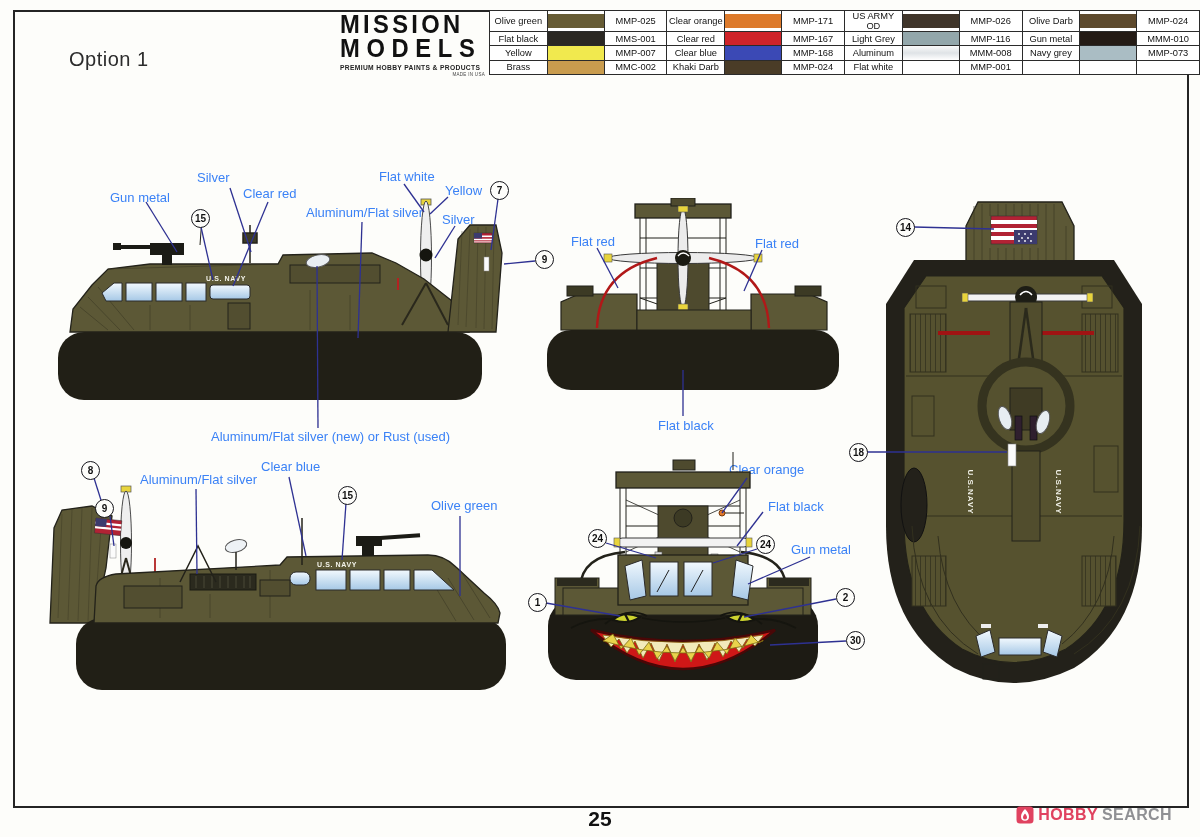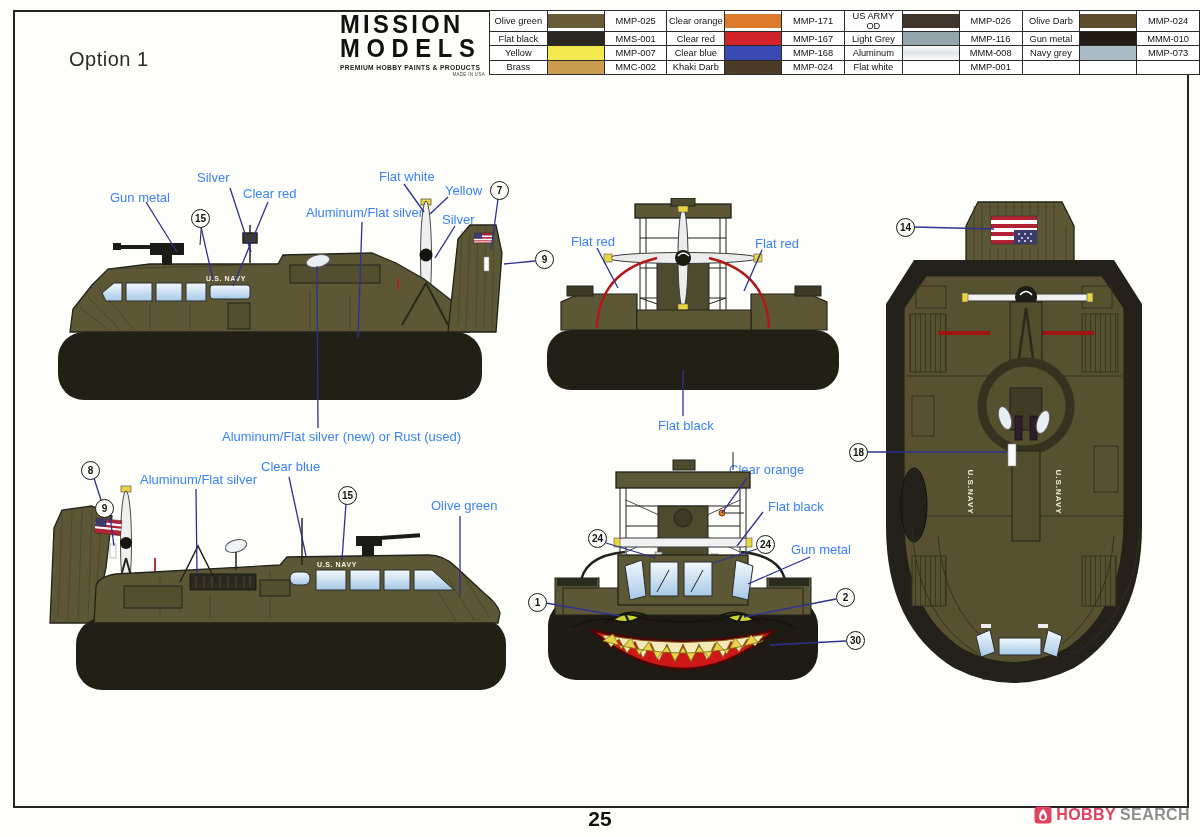--- a/index.html
+++ b/index.html
@@ -19,21 +19,21 @@
   td.sw div{width:56px;height:13.4px;}
   
   .lbl{position:absolute;color:#3b82f6;font-size:13px;white-space:nowrap;}
   .circ{position:absolute;width:17px;height:17px;border:1.4px solid #16161c;border-radius:50%;background:#fdfdfa;color:#111;
         font-size:10px;font-weight:600;display:flex;align-items:center;justify-content:center;z-index:6;}
   .view{position:absolute;z-index:2;}
   #leaders{position:absolute;left:0;top:0;z-index:5;pointer-events:none;}
   #leaders line{stroke:#2e3192;stroke-width:1.3;}
   
   #page-num{position:absolute;left:578px;top:807px;width:44px;text-align:center;font-size:21px;font-weight:700;color:#111;}
-  #hobby{position:absolute;right:10px;top:806px;display:flex;align-items:center;gap:4px;font-weight:700;font-size:16px;letter-spacing:0.4px;}
+  #hobby{position:absolute;right:28px;top:806px;display:flex;align-items:center;gap:4px;font-weight:700;font-size:16px;letter-spacing:0.4px;}
   #hobby .hb1{color:#e0425f;} #hobby .hb2{color:#8f9093;}
 </style>
 </head>
 <body>
 
 <div id="page">
   <div id="frame"></div>
   <div id="option">Option 1</div>
 
   <div class="mm-logo">
@@ -534,21 +534,21 @@
     <line x1="846" y1="641" x2="770" y2="645"></line>
   </svg>
 
   <div class="lbl" style="left:110px;top:190px;">Gun metal</div>
   <div class="lbl" style="left:197px;top:170px;">Silver</div>
   <div class="lbl" style="left:243px;top:186px;">Clear red</div>
   <div class="lbl" style="left:306px;top:205px;">Aluminum/Flat silver</div>
   <div class="lbl" style="left:379px;top:169px;">Flat white</div>
   <div class="lbl" style="left:445px;top:183px;">Yellow</div>
   <div class="lbl" style="left:442px;top:212px;">Silver</div>
-  <div class="lbl" style="left:222px;top:429px;">Aluminum/Flat silver (new) or Rust (used)</div>
+  <div class="lbl" style="left:211px;top:429px;">Aluminum/Flat silver (new) or Rust (used)</div>
   <div class="lbl" style="left:571px;top:234px;">Flat red</div>
   <div class="lbl" style="left:755px;top:236px;">Flat red</div>
   <div class="lbl" style="left:658px;top:418px;">Flat black</div>
   <div class="lbl" style="left:140px;top:472px;">Aluminum/Flat silver</div>
   <div class="lbl" style="left:261px;top:459px;">Clear blue</div>
   <div class="lbl" style="left:431px;top:498px;">Olive green</div>
   <div class="lbl" style="left:729px;top:462px;">Clear orange</div>
   <div class="lbl" style="left:768px;top:499px;">Flat black</div>
   <div class="lbl" style="left:791px;top:542px;">Gun metal</div>
 

